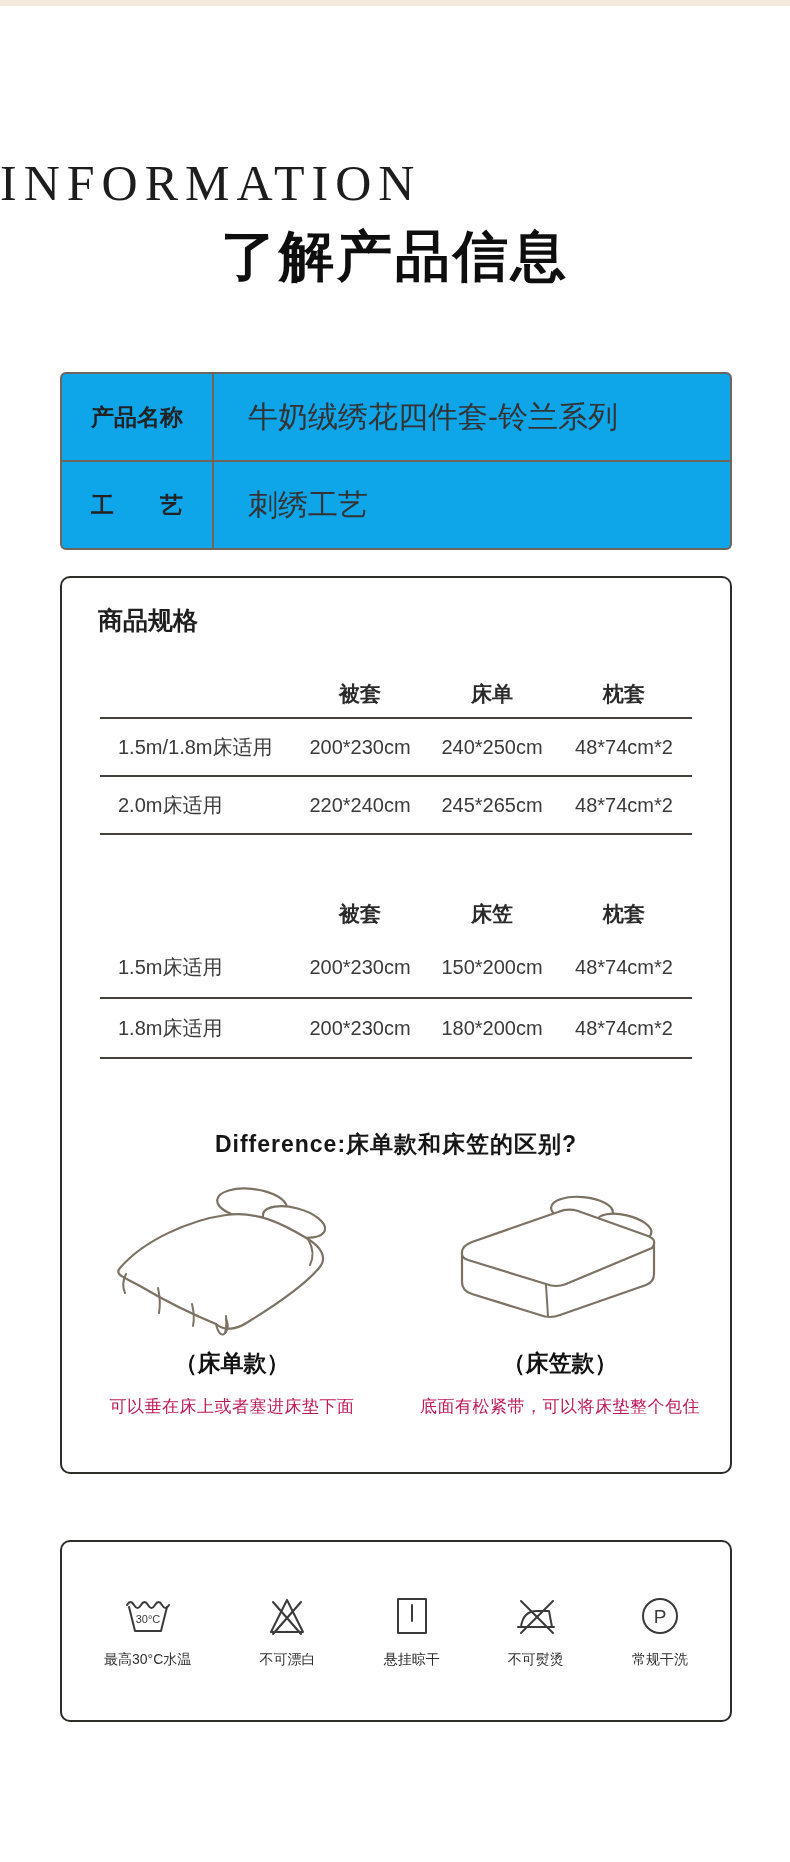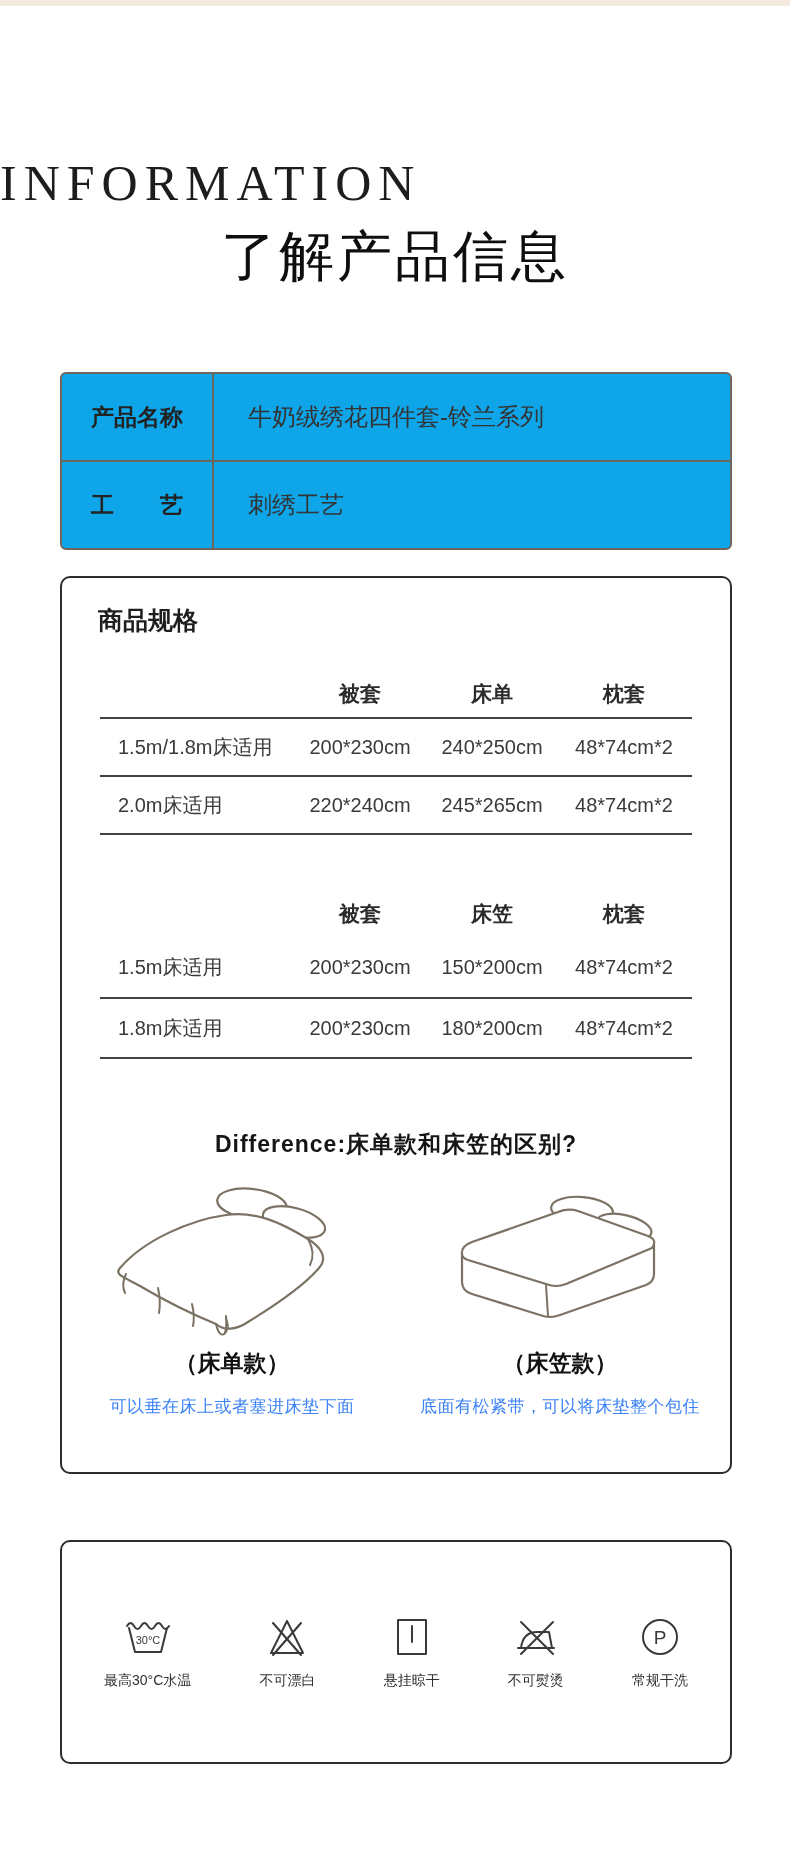--- a/index.html
+++ b/index.html
@@ -2,51 +2,51 @@
 <html><head>
 <meta charset="utf-8">
 <style>
   html,body{margin:0;padding:0;background:#ffffff;}
   body{width:790px;height:1862px;position:relative;overflow:hidden;
        font-family:"Liberation Sans","DejaVu Sans",sans-serif;color:#333;}
   .top-strip{width:790px;height:6px;background:#f3e9dc;}
   
   .title-en{margin:150px 0 0;text-align:left;font-family:"Liberation Serif","DejaVu Serif",serif;
             font-weight:normal;font-size:50px;letter-spacing:7px;color:#1d1d1d;line-height:1.1;}
-  .title-zh{margin:14px 0 0;text-align:center;font-weight:normal;font-size:55px;
+  .title-zh{margin:14px 0 0;text-align:center;font-weight:bold;font-size:55px;
             letter-spacing:3px;color:#0e0e0e;line-height:1.15;}
   
   .pbox{margin:84px 0 0 60px;width:672px;border:2px solid #6e665c;border-radius:6px;
         box-sizing:border-box;background:#0ea5e9;}
   .prow{display:flex;height:86px;}
   .prow + .prow{border-top:2px solid #6e665c;}
   .pcell-label{width:150px;border-right:2px solid #6e665c;display:flex;align-items:center;
                justify-content:center;font-weight:bold;font-size:23px;color:#222;}
-  .pcell-value{flex:1;display:flex;align-items:center;padding-left:34px;font-size:24px;color:#333;border-radius:13px;}
+  .pcell-value{flex:1;display:flex;align-items:center;padding-left:34px;font-size:30px;color:#333;border-radius:13px;}
   
   .sbox{margin:26px 0 0 60px;width:672px;border:2px solid #2e2c29;border-radius:10px;
         box-sizing:border-box;background:#fff;padding-bottom:54px;}
   .sbox-title{padding:26px 16px 0 36px;font-weight:bold;font-size:25px;color:#1e1e1e;}
   .spec-table{margin-top:34px;}
   .spec-table.second{margin-top:56px;}
   .srow{display:grid;grid-template-columns:176px 1fr 1fr 1fr;align-items:center;
         padding:0 40px 0 56px;height:56px;font-size:20px;color:#3a3a3a;}
   .srow.head{height:46px;font-weight:bold;color:#2b2b2b;font-size:21px;}
   .srow .c{text-align:center;}
   .hline{margin:0 38px;border-top:2px solid #45423e;height:0;}
   
   .diff-title{margin-top:70px;text-align:center;font-weight:bold;font-size:23px;
               letter-spacing:1px;color:#161616;}
   .diff-row{display:flex;justify-content:center;gap:48px;margin-top:22px;}
   .diff-item{width:280px;text-align:center;}
   .diff-item svg{display:block;margin:0 auto;}
   .diff-name{margin-top:6px;font-weight:bold;font-size:23px;color:#111;}
-  .diff-desc{margin-top:16px;font-size:17px;color:#3b82f6;letter-spacing:0.5px;}
-  
-  .cbox{margin:66px 0 0 60px;width:672px;height:224px;border:2px solid #2e2c29;border-radius:10px;
+  .diff-desc{margin-top:16px;font-size:17px;color:#be185d;letter-spacing:0.5px;}
+  
+  .cbox{margin:66px 0 0 60px;width:672px;height:182px;border:2px solid #2e2c29;border-radius:10px;
         box-sizing:border-box;background:#fff;display:flex;align-items:center;
         justify-content:space-between;padding:0 42px;}
   .care-item{display:flex;flex-direction:column;align-items:center;gap:12px;}
   .care-item .lab{font-size:14px;color:#2f2f2f;}
   svg .ln{fill:none;stroke:#3a3a3a;stroke-width:2;stroke-linecap:round;stroke-linejoin:round;}
   svg .bed{fill:#ffffff;stroke:#7b7264;stroke-width:2.2;stroke-linecap:round;stroke-linejoin:round;}
   svg .bedln{fill:none;stroke:#7b7264;stroke-width:2;stroke-linecap:round;stroke-linejoin:round;}
   svg text{font-family:"Liberation Sans","DejaVu Sans",sans-serif;fill:#3a3a3a;}
 </style>
 </head>

